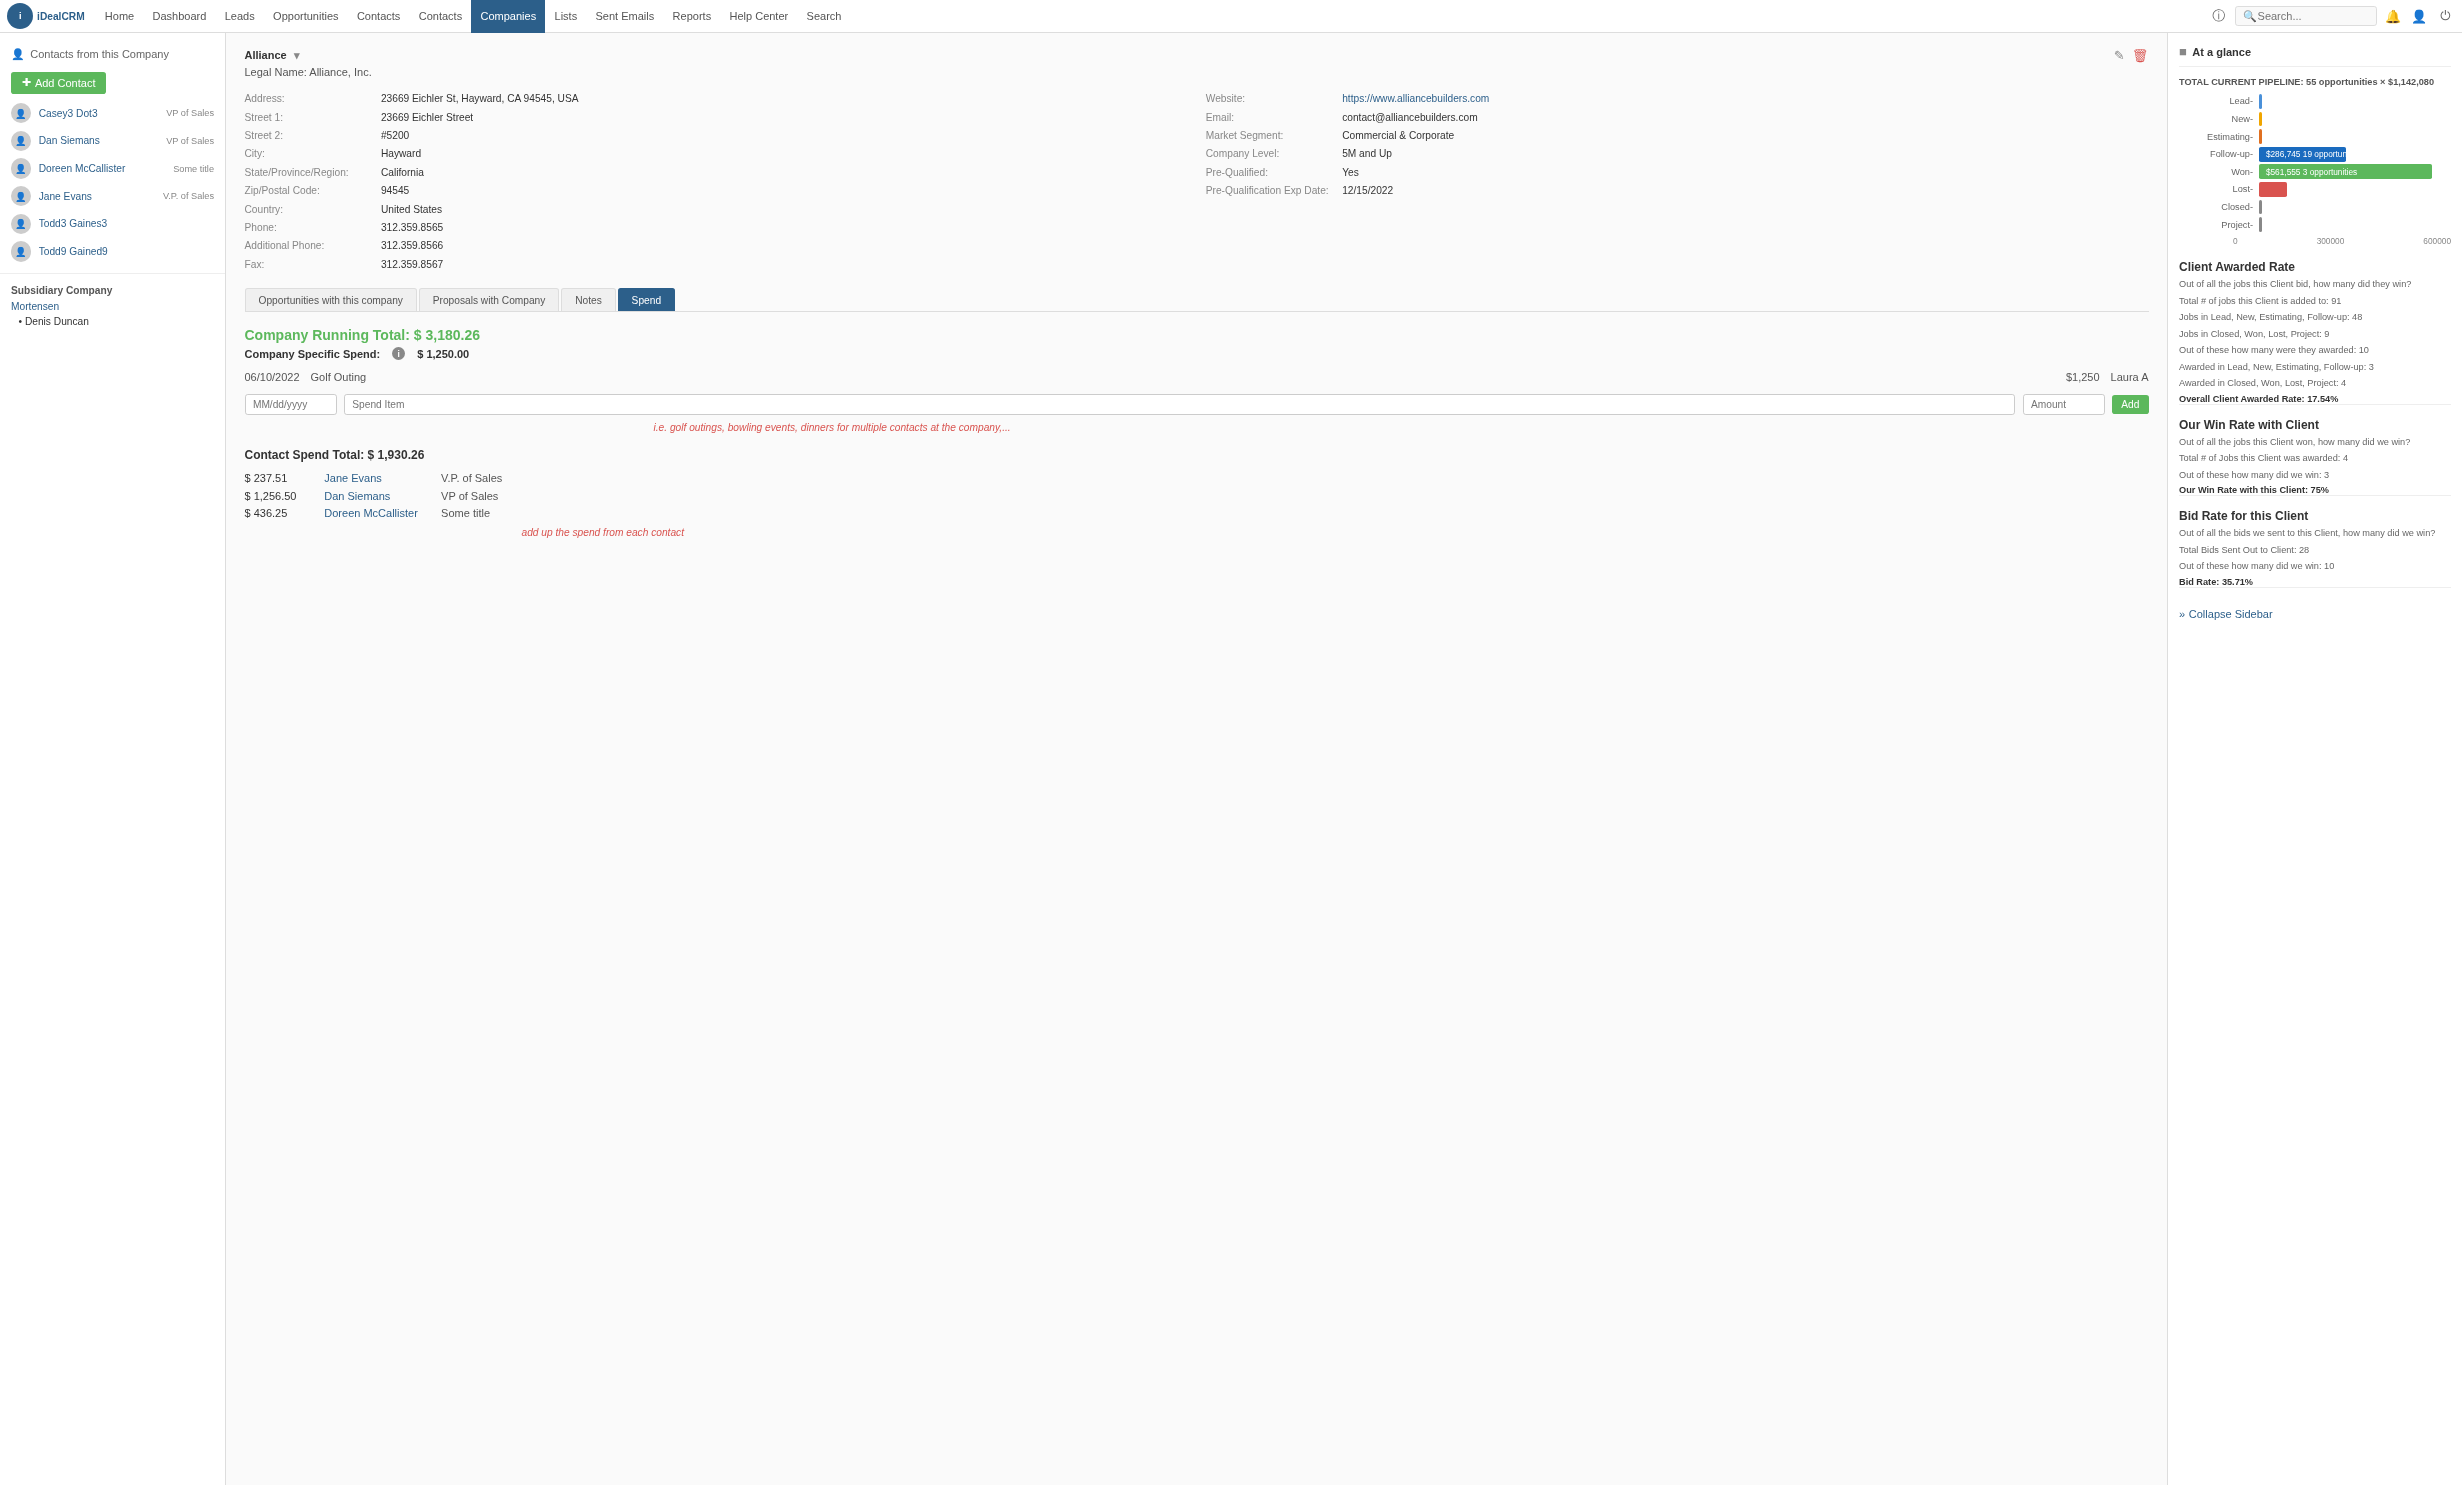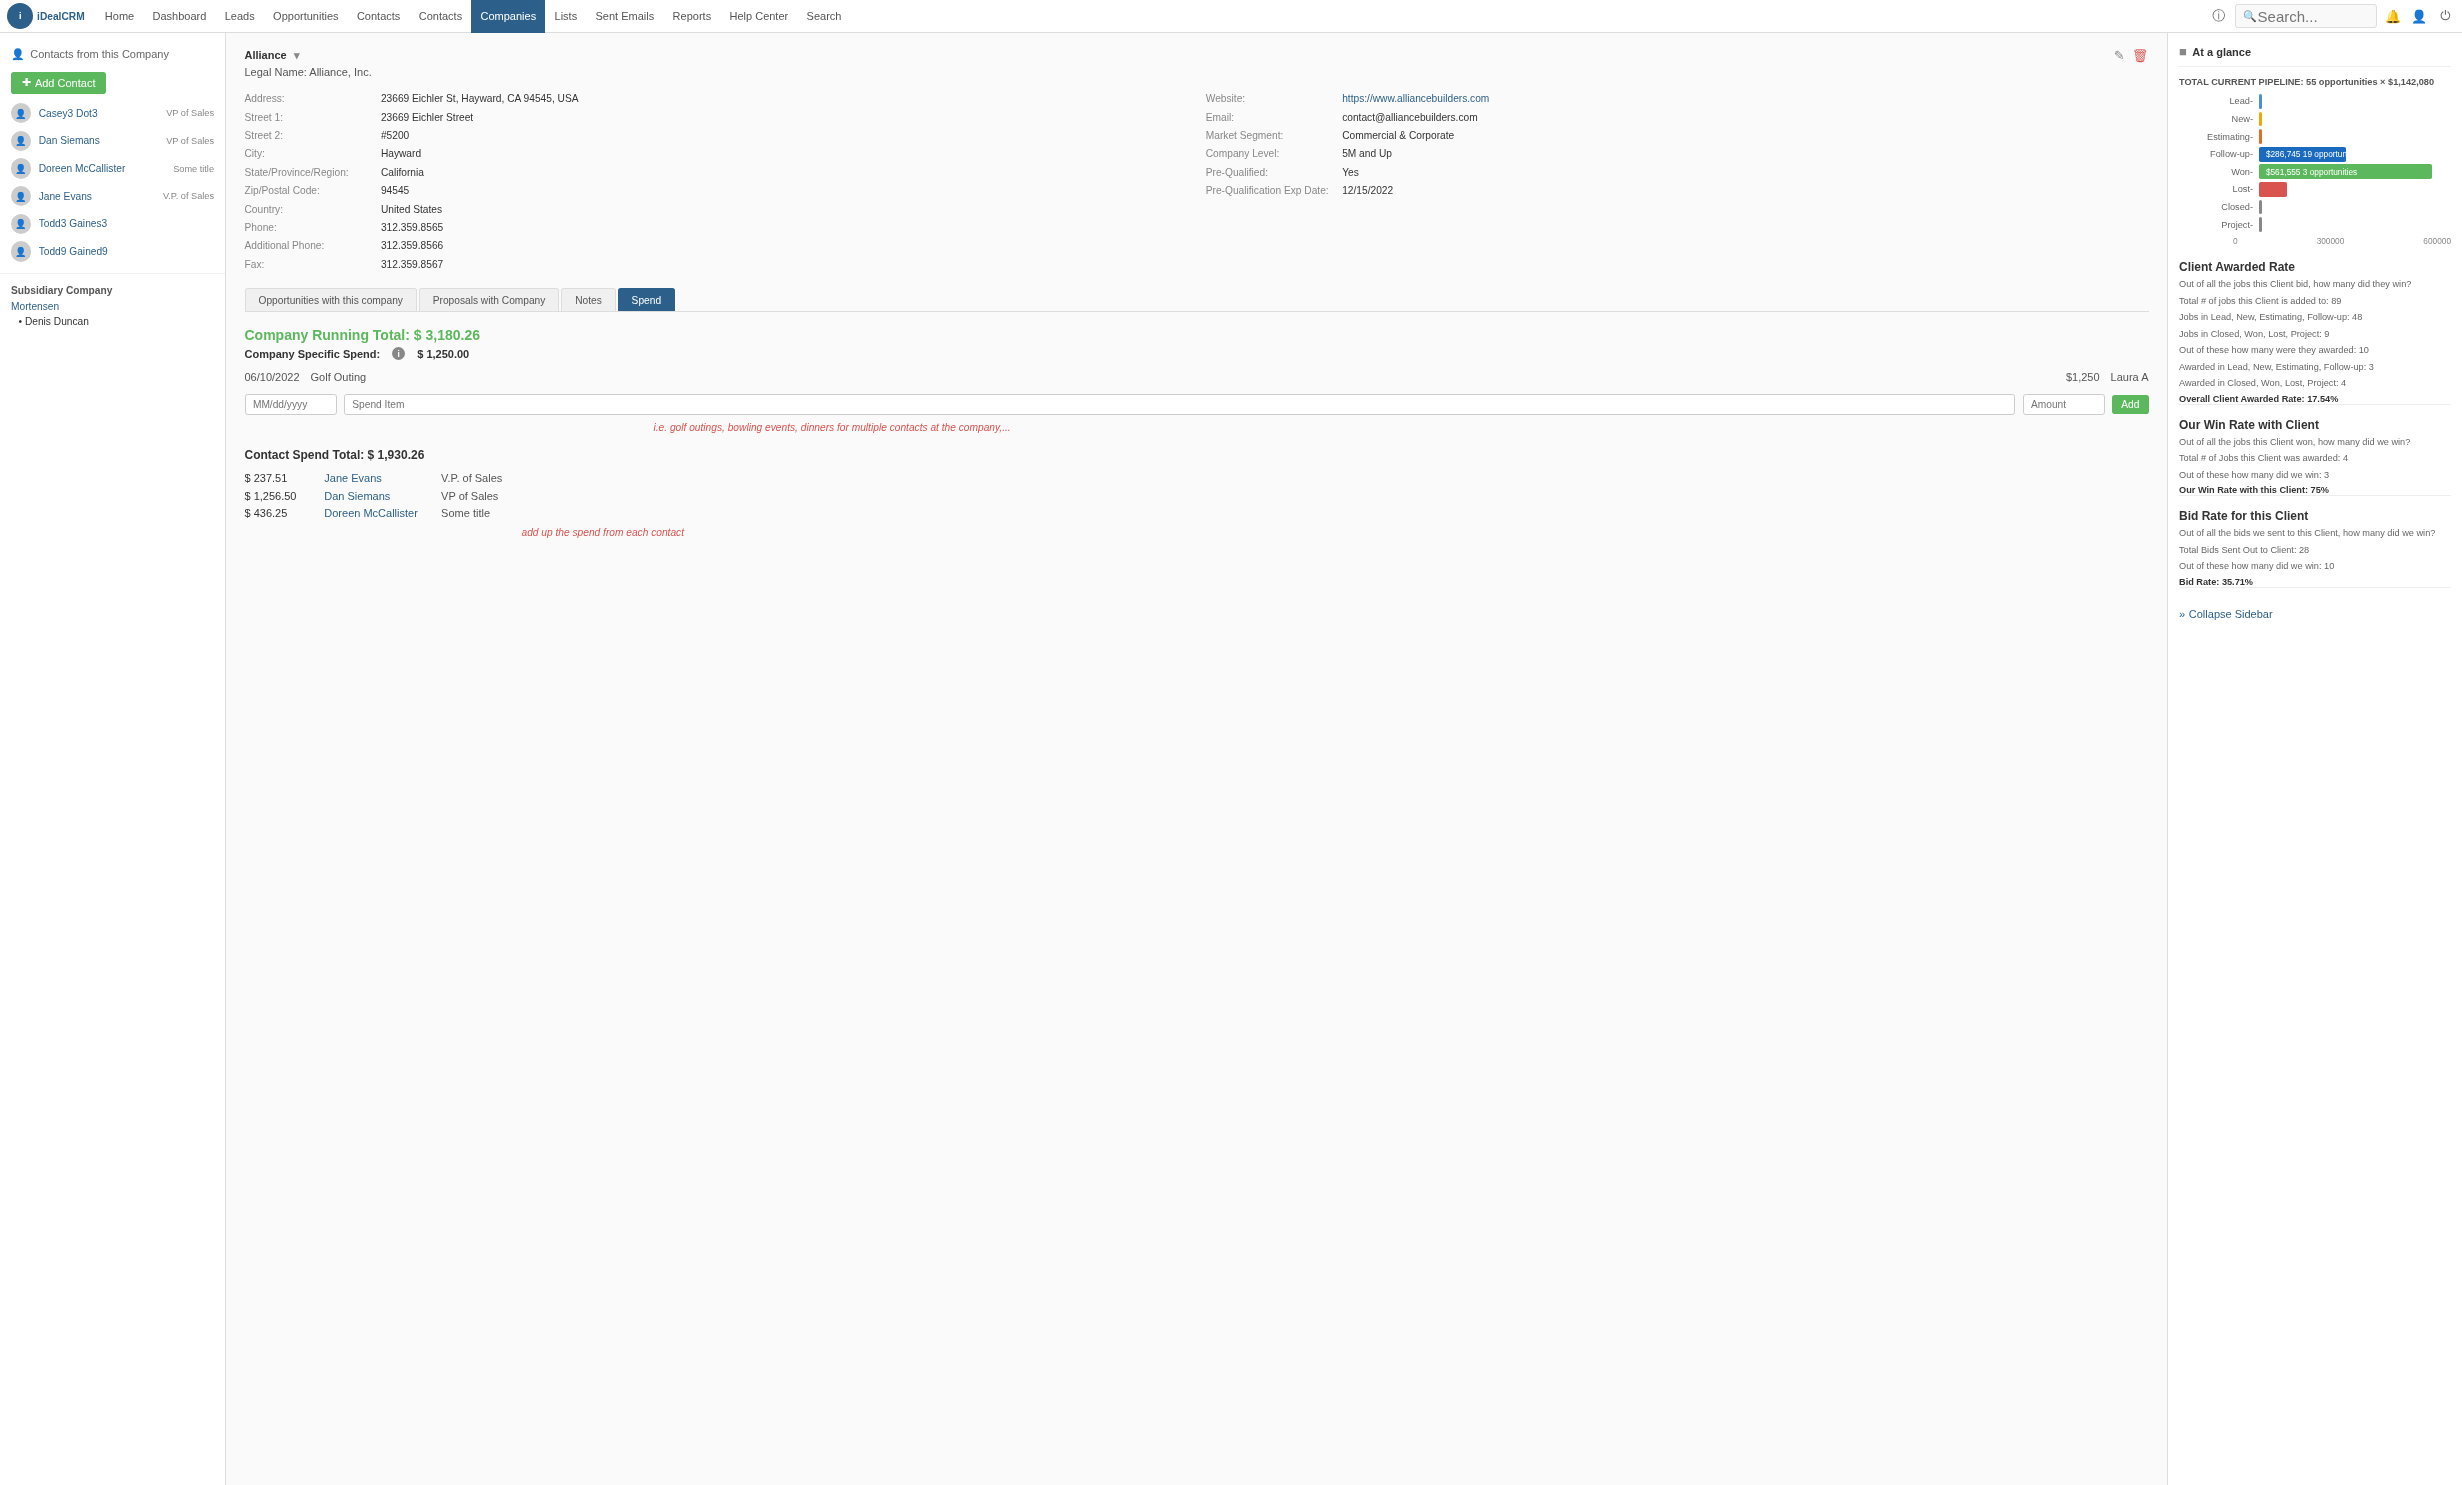--- a/index.html
+++ b/index.html
@@ -8,21 +8,21 @@
     
     .top-nav { background: #fff; border-bottom: 0.9px solid #ddd; display: flex; align-items: center; height: 33px; padding: 0 7.4px; }
     .logo { display: flex; align-items: center; margin-right: 11px; }
     .logo-icon { width: 26px; height: 26px; background: #2c5f8a; border-radius: 50%; display: flex; align-items: center; justify-content: center; color: #fff; font-size: 9.2px; font-weight: bold; margin-right: 3.7px; }
     .logo-text { font-size: 10.2px; color: #2c5f8a; font-weight: bold; }
     .nav-items { display: flex; align-items: center; flex: 1; }
     .nav-item { padding: 0 9.2px; height: 33px; display: flex; align-items: center; cursor: pointer; color: #555; font-size: 11px; text-decoration: none; }
     .nav-item.active { background: #2c5f8a; color: #fff; }
     .nav-right { display: flex; align-items: center; gap: 7.4px; margin-left: auto; }
     .search-box { border: 0.9px solid #ddd; border-radius: 2.8px; padding: 2.8px 7.4px; display: flex; align-items: center; background: #f9f9f9; }
-    .search-box input { border: none; background: transparent; outline: none; font-size: 15px; width: 111px; }
+    .search-box input { border: none; background: transparent; outline: none; font-size: 11px; width: 111px; }
     .nav-icon { width: 18.5px; height: 18.5px; display: flex; align-items: center; justify-content: center; cursor: pointer; color: #666; font-size: 13px; }
 
     
     .main-container { display: flex; height: calc(100vh - 33px); }
 
     
     .left-sidebar { width: 226px; background: #fff; border-right: 0.9px solid #ddd; padding: 9.2px 0; flex-shrink: 0; overflow-y: auto; }
     .sidebar-section-title { font-size: 10.2px; color: #666; padding: 5.5px 11px; display: flex; align-items: center; gap: 5.5px; }
     .add-contact-btn { margin: 5.5px 11px; background: #5cb85c; color: #fff; border: none; border-radius: 2.8px; padding: 4.6px 11px; cursor: pointer; font-size: 10.2px; display: flex; align-items: center; gap: 3.7px; }
     .contact-row { display: flex; align-items: center; padding: 3.7px 11px; gap: 7.4px; cursor: pointer; }
@@ -429,21 +429,21 @@
       <div class="chart-x-axis">
         <span class="chart-x-label">0</span>
         <span class="chart-x-label">300000</span>
         <span class="chart-x-label">600000</span>
       </div>
     </div>
 
     <div class="stats-section">
       <div class="stats-title">Client Awarded Rate</div>
       <div class="stats-desc">Out of all the jobs this Client bid, how many did they win?</div>
-      <div class="stats-desc">Total # of jobs this Client is added to: 89</div>
+      <div class="stats-desc">Total # of jobs this Client is added to: 91</div>
       <div class="stats-desc">Jobs in Lead, New, Estimating, Follow-up: 48</div>
       <div class="stats-desc">Jobs in Closed, Won, Lost, Project: 9</div>
       <div class="stats-desc">Out of these how many were they awarded: 10</div>
       <div class="stats-desc">Awarded in Lead, New, Estimating, Follow-up: 3</div>
       <div class="stats-desc">Awarded in Closed, Won, Lost, Project: 4</div>
       <div class="stats-bold">Overall Client Awarded Rate: 17.54%</div>
     </div>
 
     <div class="stats-section">
       <div class="stats-title">Our Win Rate with Client</div>

